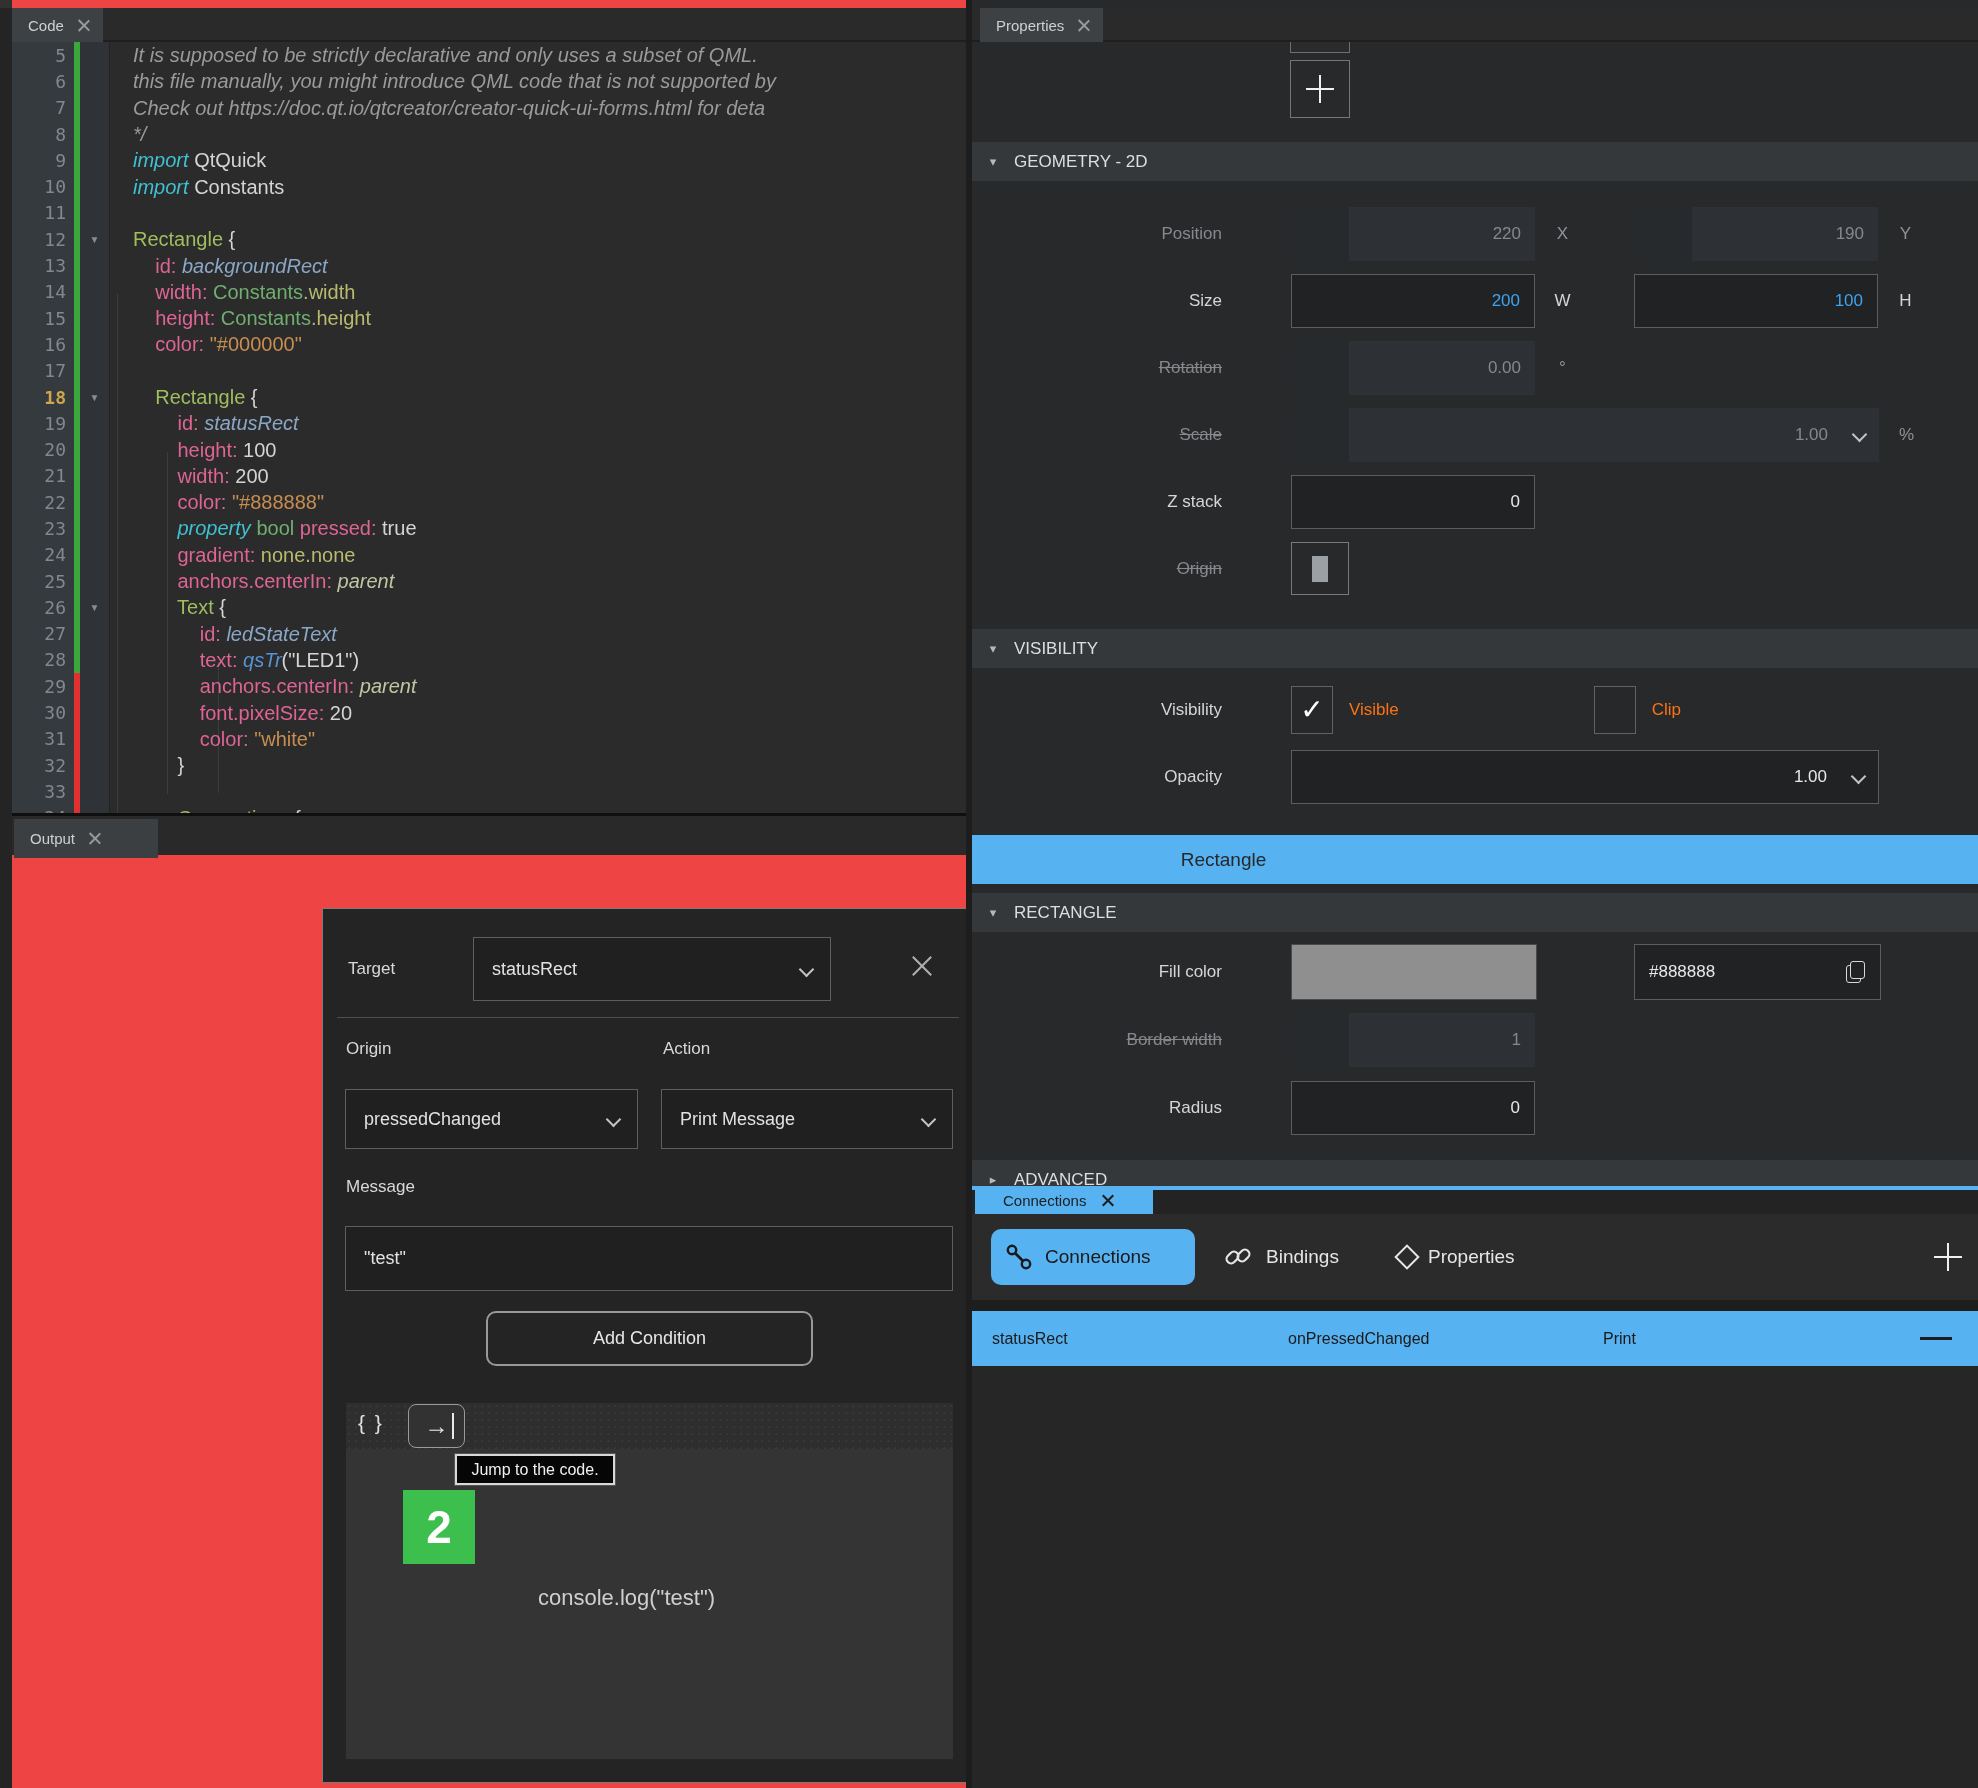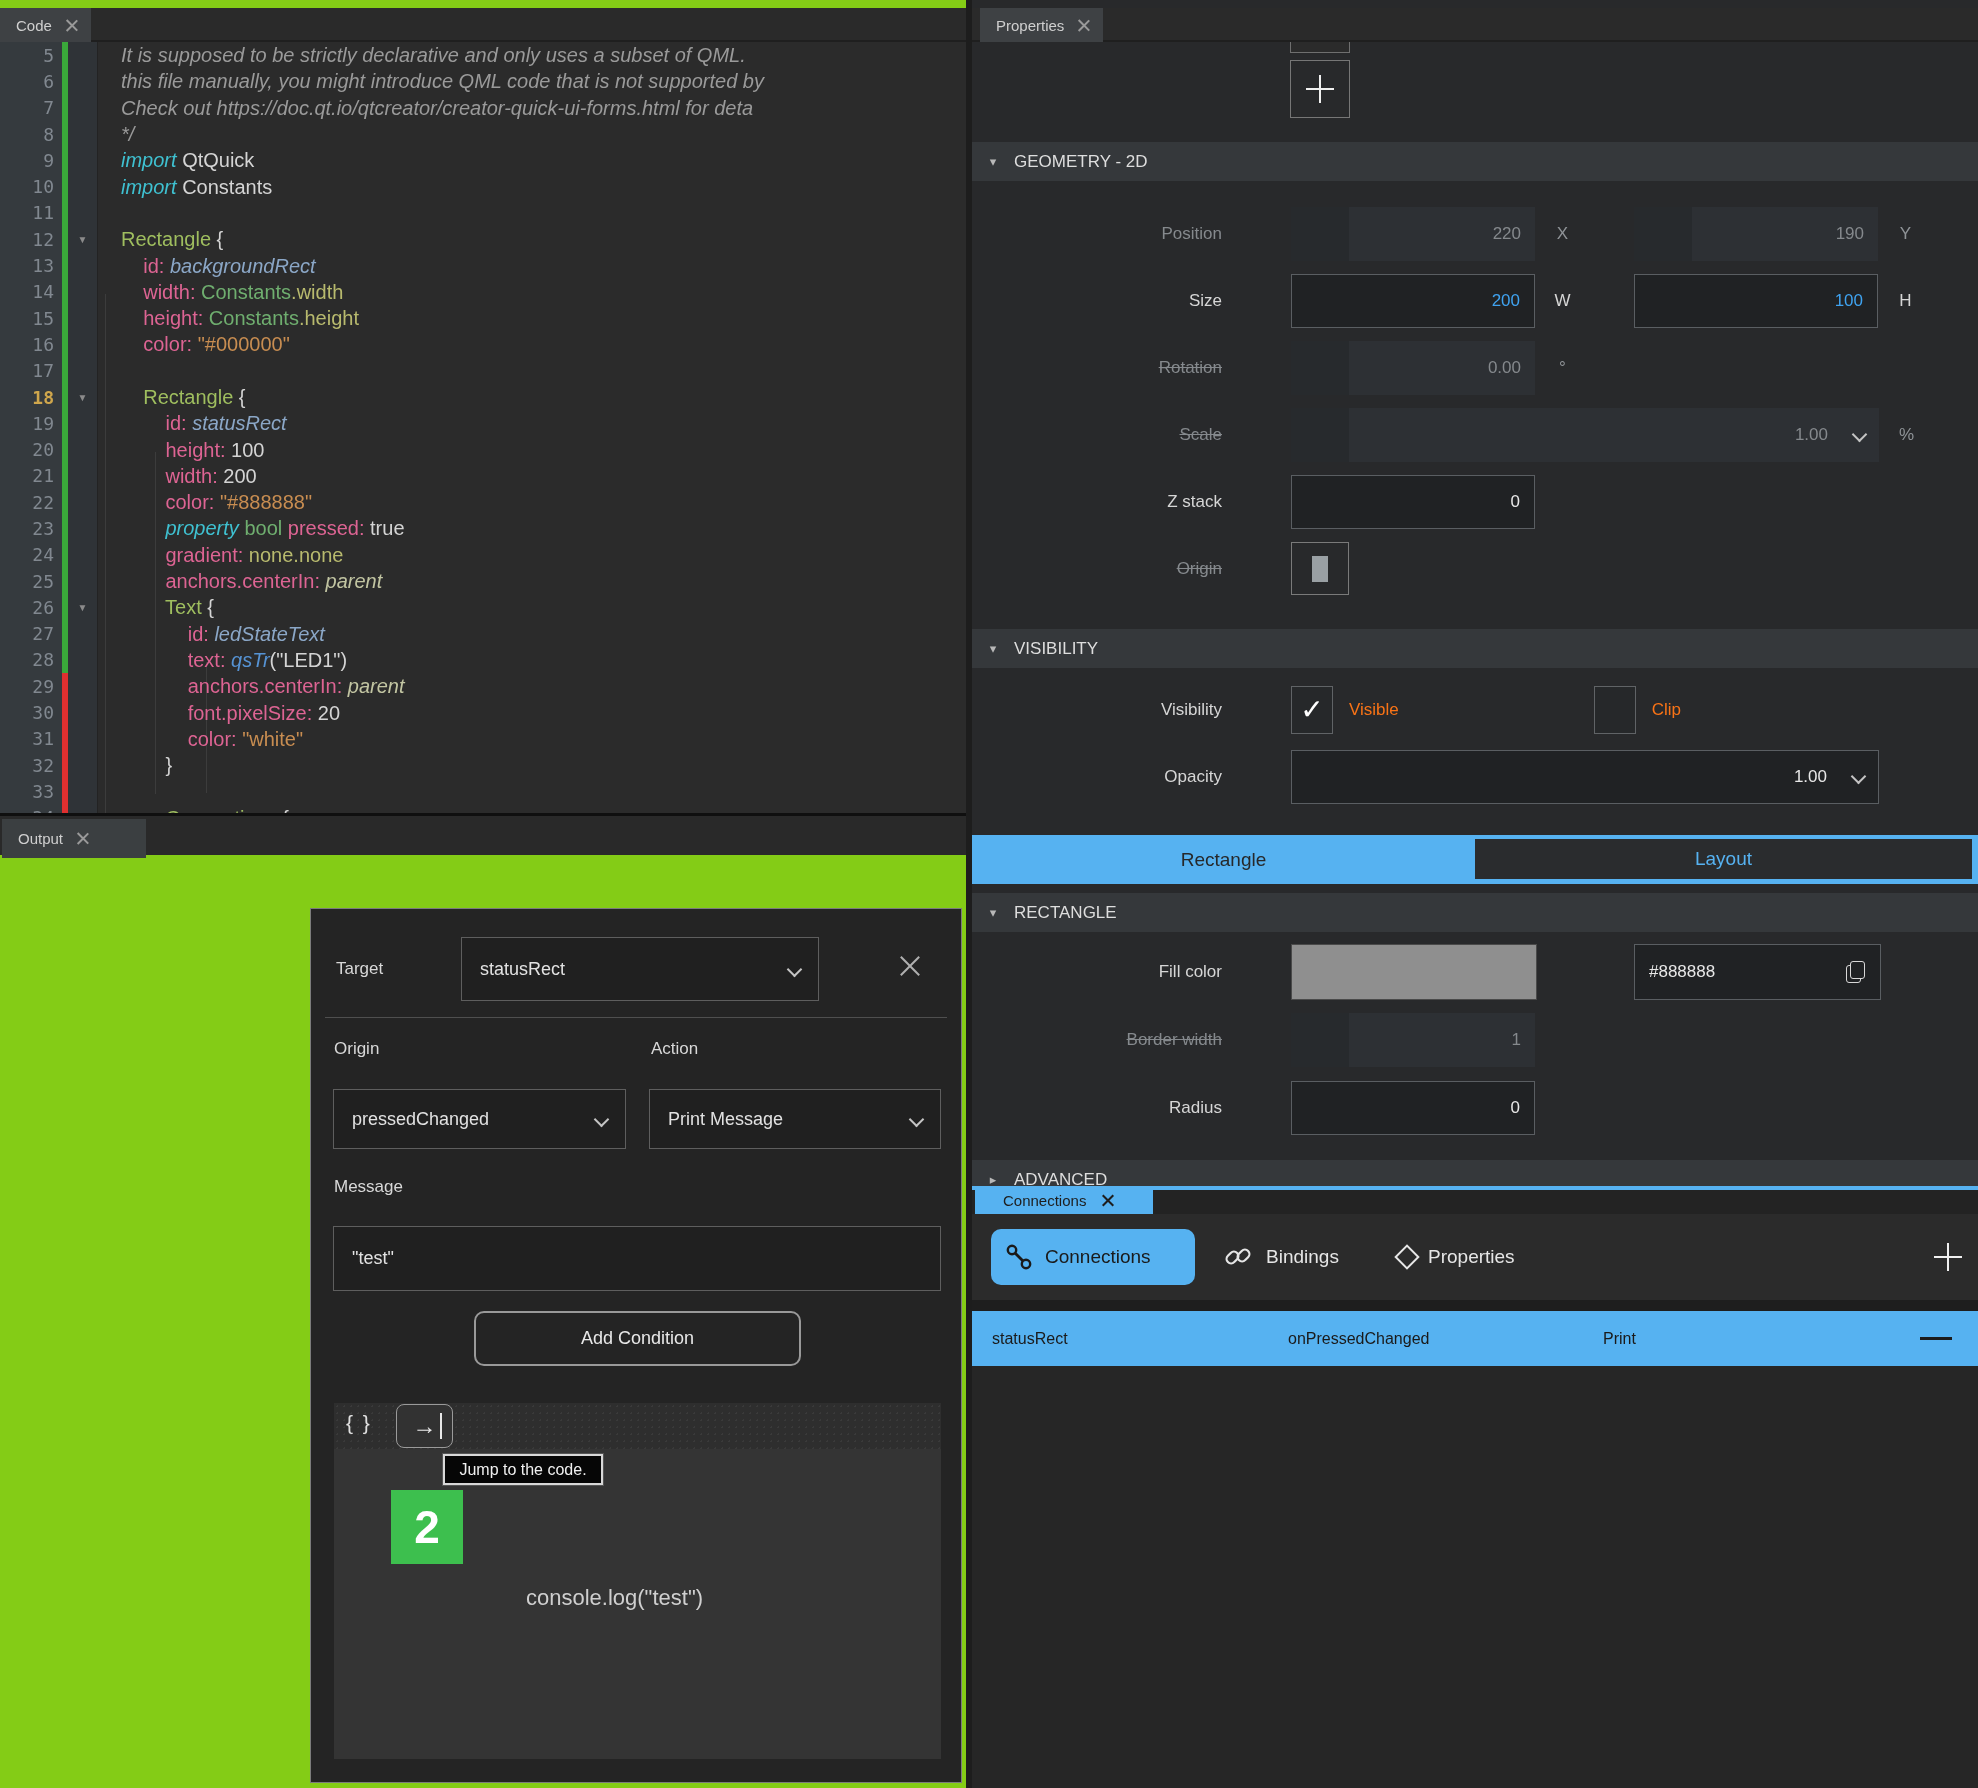--- a/index.html
+++ b/index.html
@@ -7,21 +7,21 @@
     --fill-swatch:#8f8f8f; --change-green:#3aa83a; --change-red:#e03030;
   }
   *{margin:0;padding:0;box-sizing:border-box;font-family:"Liberation Sans",sans-serif}
   html,body{width:1978px;height:1788px;background:#242424;overflow:hidden;position:relative;color:#d6d6d6}
   .abs{position:absolute}
 
   
   #topbar{left:0;top:0;width:1978px;height:8px;background:#313131}
 
   
-  #left{left:0;top:0;width:966px;height:1788px;background:#84cc16}
+  #left{left:12px;top:0;width:966px;height:1788px;background:#ef4444}
   .tabstrip{height:34px;background:#2a2a2a;border-bottom:2px solid #1f1f1f;position:absolute;left:0;right:0;top:8px;display:flex}
   .tab{height:34px;background:#3e4144;display:flex;align-items:center;padding:0 12px 0 16px;gap:12px;font-size:15px;color:#cfcfcf}
   .xicon{position:relative;width:15px;height:15px;display:inline-block}
   .xicon::before,.xicon::after{content:'';position:absolute;left:7px;top:0;width:1.6px;height:15px;background:#9a9a9a}
   .xicon::before{transform:rotate(45deg)}.xicon::after{transform:rotate(-45deg)}
 
   
   #editor{left:0;top:42px;width:966px;height:771px;background:#2b2b2b;overflow:hidden}
   #editor .gut-num{position:absolute;left:0;top:0;width:62px;height:100%;background:#353a3e}
   #editor .gut-bar{position:absolute;left:62px;top:0;width:6px;height:100%;background:#353a3e}
@@ -340,21 +340,20 @@
     <div class="prow" style="top:701px">
       <span class="plabel">Opacity</span>
       <div class="pinput en wide">
         <span class="val">1.00</span>
         <span class="chev" style="margin-left:26px"></span>
       </div>
     </div>
 
     <div id="ptabs">
       <div id="ptab-rect">Rectangle</div>
-      <div id="ptab-layout">Layout</div>
     </div>
 
     <div class="sechead" style="top:851px">
       <span class="tri">▾</span>
       <span>RECTANGLE</span>
     </div>
 
     <div class="prow" style="top:896px">
       <span class="plabel">Fill color</span>
       <div id="fillswatch"></div>

